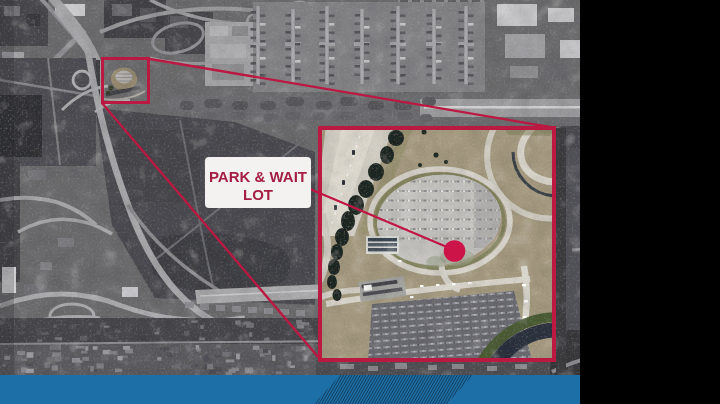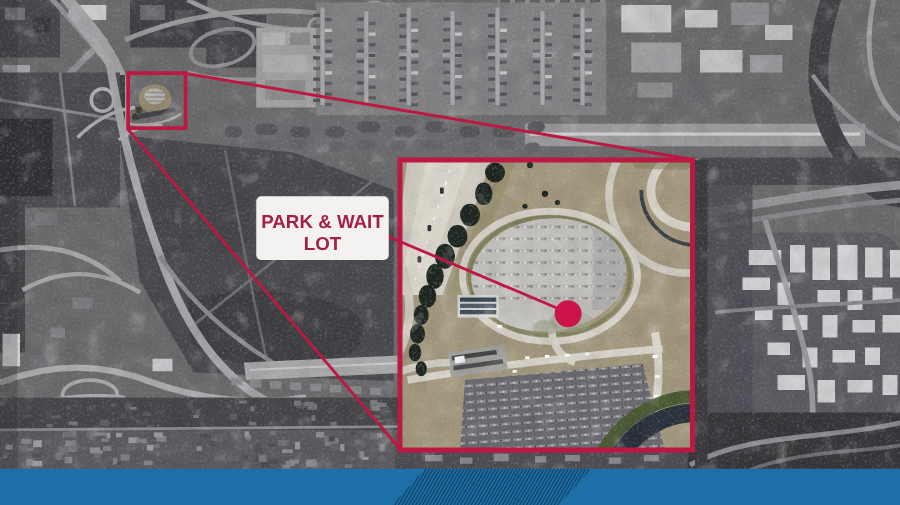--- a/index.html
+++ b/index.html
@@ -1,16 +1,16 @@
 <!DOCTYPE html>
 <html><head>
 <meta charset="utf-8">
 <style>
   html,body{margin:0;padding:0;background:#000;}
-  #stage{position:relative;width:720px;height:404px;overflow:hidden;font-family:"Liberation Sans",sans-serif;text-decoration:underline;}
+  #stage{position:relative;width:580px;height:404px;overflow:hidden;font-family:"Liberation Sans",sans-serif;text-decoration:underline;}
   svg{display:block;}
 </style>
 </head>
 <body>
 <div id="stage">
 <svg width="720" height="404" viewBox="0 0 720 404">
 <defs>
   <filter id="grain" x="0" y="0" width="720" height="404" filterUnits="userSpaceOnUse" primitiveUnits="userSpaceOnUse">
     <feTurbulence type="fractalNoise" baseFrequency="0.5" numOctaves="2" seed="7" result="t1"></feTurbulence>
     <feColorMatrix in="t1" type="matrix" values="0.32 0.32 0.32 0 0  0.32 0.32 0.32 0 0  0.32 0.32 0.32 0 0  0 0 0 0 0.17" result="n1"></feColorMatrix>

